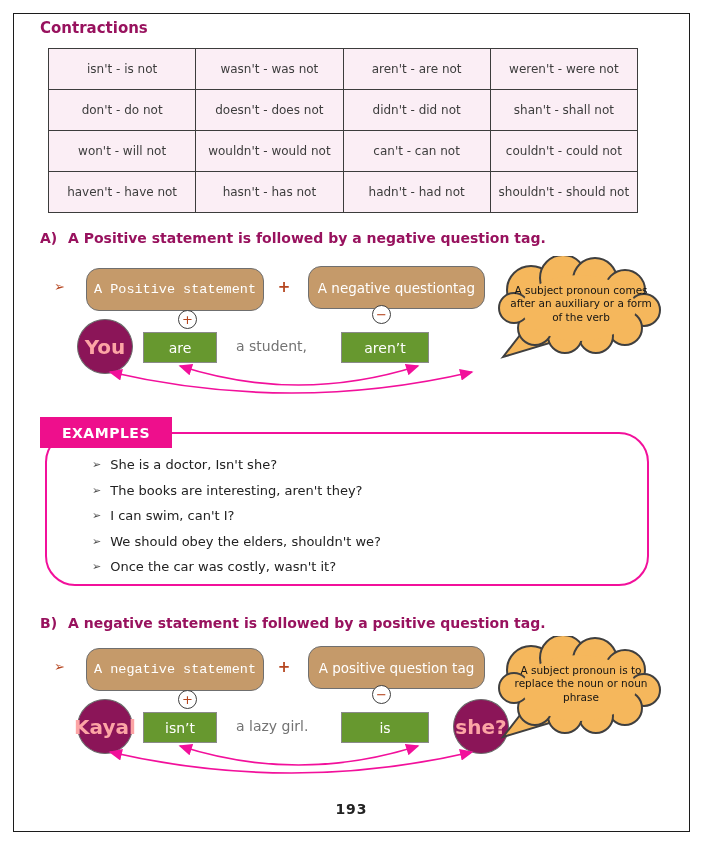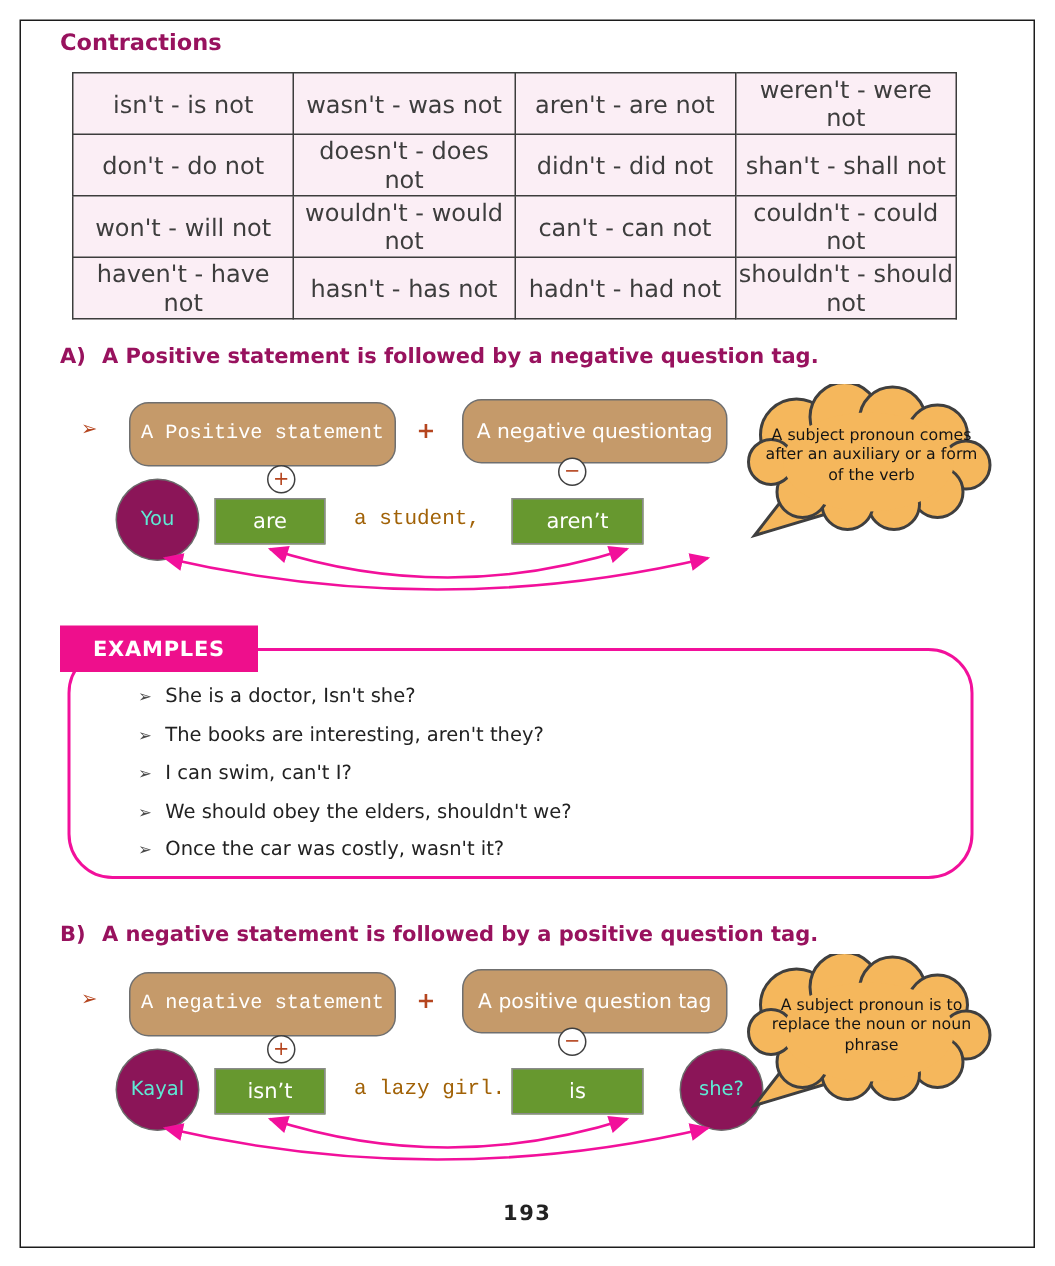--- a/index.html
+++ b/index.html
@@ -9,21 +9,21 @@
          border:1.6px solid #1c1c1c;}
 
   
   .doc-title{position:absolute;left:40px;top:19px;font-size:15px;font-weight:bold;
              color:var(--heading);}
 
   
   table.contractions{position:absolute;left:48px;top:48px;width:590px;height:160px;
         border-collapse:collapse;table-layout:fixed;}
   table.contractions td{border:1.4px solid #3c3c3c;background:var(--table-cell-bg);
-        text-align:center;vertical-align:middle;font-size:16px;color:#3d3d3d;height:40px;padding:0 1px;}
+        text-align:center;vertical-align:middle;font-size:12px;color:#3d3d3d;height:40px;padding:0 1px;}
 
   
   .sec-heading{position:absolute;left:40px;display:flex;font-size:14px;font-weight:bold;
         color:var(--heading);}
   .sec-heading .lbl{width:28px;}
 
   
   .diag{position:absolute;left:0;width:703px;height:168px;}
   .diag .bullet{position:absolute;left:54px;top:24px;font-size:13px;color:var(--symbol-red);}
   .tan-box{position:absolute;height:43px;background:var(--tan-box);border:1.6px solid #6f6f6f;
@@ -33,29 +33,29 @@
   .tan2{left:308px;top:11px;width:177px;}
   .plus-sep{position:absolute;left:276px;top:23px;width:16px;text-align:center;
         font-size:15px;font-weight:bold;color:var(--symbol-red);}
   .sym-circle{position:absolute;width:19px;height:19px;border:1.5px solid #3f3f3f;border-radius:50%;
         display:flex;align-items:center;justify-content:center;font-size:13px;
         color:var(--symbol-red);box-sizing:border-box;background:#fff;}
   .plus-c{left:178px;top:55px;}
   .minus-c{left:372px;top:50px;}
   .subj-circle{position:absolute;width:56px;height:55px;border-radius:50%;
         background:var(--subject-circle);border:1.5px solid #6b6b6b;display:flex;align-items:center;
-        justify-content:center;color:#5eead4;font-size:13px;box-sizing:border-box;}
+        justify-content:center;color:#fca5a5;font-size:20px;box-sizing:border-box;font-weight:bold;}
   .c1{left:77px;top:64px;}
   .c2{left:453px;top:64px;}
   .green-box{position:absolute;top:77px;height:31px;background:var(--green-box);
         border:1.5px solid #8a8a8a;display:flex;align-items:center;justify-content:center;
         color:#fff;font-size:14px;box-sizing:border-box;}
   .g1{left:143px;width:74px;}
   .g2{left:341px;width:88px;}
-  .mid-text{position:absolute;left:236px;top:83px;font-size:14px;color:#a16207;font-family:Liberation Mono, monospace;}
+  .mid-text{position:absolute;left:236px;top:83px;font-size:14px;color:#737373;}
   .arcs{position:absolute;left:80px;top:103px;width:420px;height:50px;}
   .arc{fill:none;stroke:var(--pink-accent);stroke-width:1.7;}
   #ah path{fill:var(--pink-accent);}
   .cloud{position:absolute;left:497px;top:1px;width:166px;height:105px;}
   .cloud-g circle,.cloud-g polygon{fill:var(--cloud);stroke:#3f3f3f;stroke-width:2;}
   .cloud-g .cover{fill:var(--cloud);stroke:none;}
   .cloud-text{position:absolute;left:508px;top:16px;width:146px;height:66px;display:flex;
         align-items:center;justify-content:center;text-align:center;font-size:10.5px;
         line-height:1.25;color:#141414;}
 

